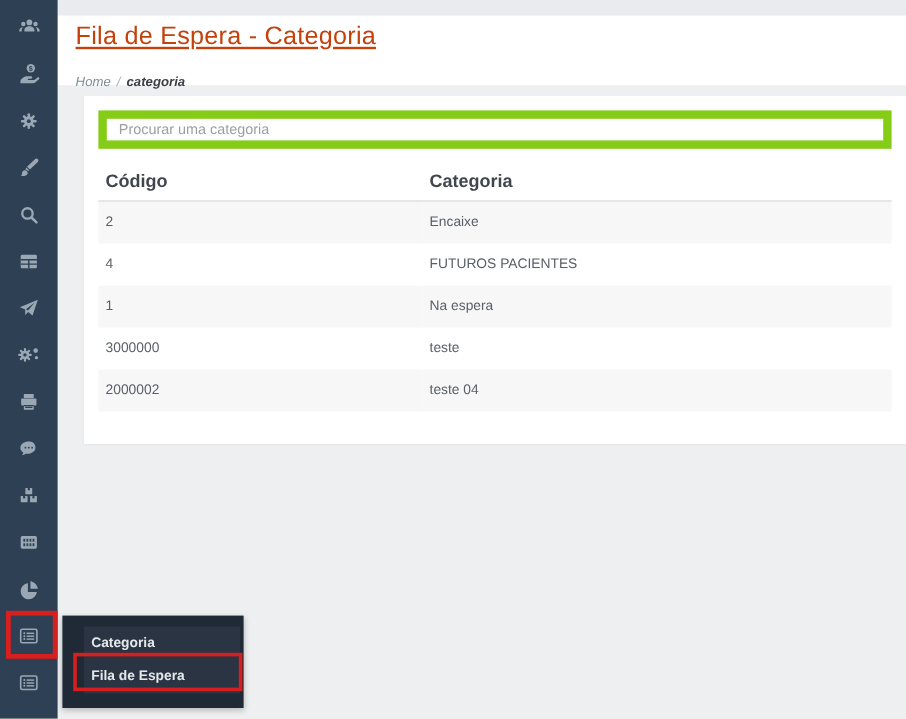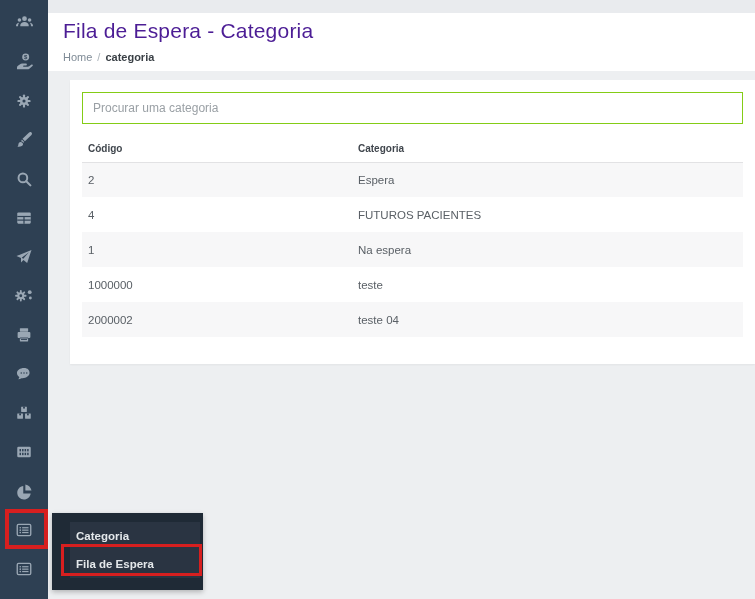--- a/index.html
+++ b/index.html
@@ -20,40 +20,40 @@
     cursor:pointer; flex:0 0 auto;
   }
   .nav-item svg { display:block; }
   .icon-fill { fill:#9aa7b4; }
   .icon-stroke { stroke:#9aa7b4; fill:none; }
   .icon-cut { fill:#2e4053; }
   
   .main { position:absolute; left:48px; top:0; right:0; height:599px; }
   .topstrip { height:13px; background:#e9ebee; }
   .page-header { background:#ffffff; height:58px; padding:6px 0 0 15px; }
-  .page-title { font-size:21px; font-weight:400; color:#4c1d95; letter-spacing:.2px; }
-  .breadcrumb { margin-top:8px; font-size:11px; color:#8a959e; }
+  .page-title { font-size:21px; font-weight:400; color:#c2410c; letter-spacing:.2px;text-decoration:underline; }
+  .breadcrumb { margin-top:20px; font-size:11px; color:#8a959e;font-style:italic; }
   .breadcrumb .bc-home { color:#7f8b96; text-decoration:none; cursor:pointer; }
   .breadcrumb .bc-sep { margin:0 5px; color:#aab2b9; }
   .breadcrumb .bc-current { color:#3a4046; font-weight:bold; }
   .content { padding:9px 0 0 22px; }
   .card {
     background:#ffffff; padding:12px 12px 27px 12px;
     box-shadow:0 1px 2px rgba(0,0,0,.05);
   }
   .search-input {
-    width:100%; height:32px; border:1px solid #84cc16; background:#fff;
+    width:100%; height:32px; border:7px solid #84cc16; background:#fff;
     padding:0 10px; font-size:12px; color:#333; outline:none; border-radius:0;
     font-family:"Liberation Sans", sans-serif;
   }
   .search-input::placeholder { color:#9aa0a5; }
   table { width:100%; border-collapse:collapse; table-layout:fixed; margin-top:12px; }
   col.c1 { width:270px; }
   th {
-    text-align:left; font-size:10px; color:#40464d; font-weight:bold;
+    text-align:left; font-size:15px; color:#40464d; font-weight:bold;
     padding:7px 6px; border-bottom:1px solid #e2e2e4; height:26px;
   }
   td { font-size:11.5px; color:#5a6066; padding:0 6px; height:35px; }
   tbody tr:nth-child(odd) { background:#f7f7f8; }
   
   .submenu {
     position:absolute; left:52px; top:513px; width:151px; height:77px;
     background:#1f2a36; z-index:20; box-shadow:0 2px 5px rgba(0,0,0,.25);
     padding:9px 3px 9px 18px;
   }
@@ -273,32 +273,32 @@
           </colgroup>
         <thead>
           <tr>
             <th>Código</th>
             <th>Categoria</th>
           </tr>
         </thead>
         <tbody>
           <tr>
             <td>2</td>
-            <td>Espera</td>
+            <td>Encaixe</td>
           </tr>
           <tr>
             <td>4</td>
             <td>FUTUROS PACIENTES</td>
           </tr>
           <tr>
             <td>1</td>
             <td>Na espera</td>
           </tr>
           <tr>
-            <td>1000000</td>
+            <td>3000000</td>
             <td>teste</td>
           </tr>
           <tr>
             <td>2000002</td>
             <td>teste 04</td>
           </tr>
         </tbody>
       </table>
     </div>
   </div>

